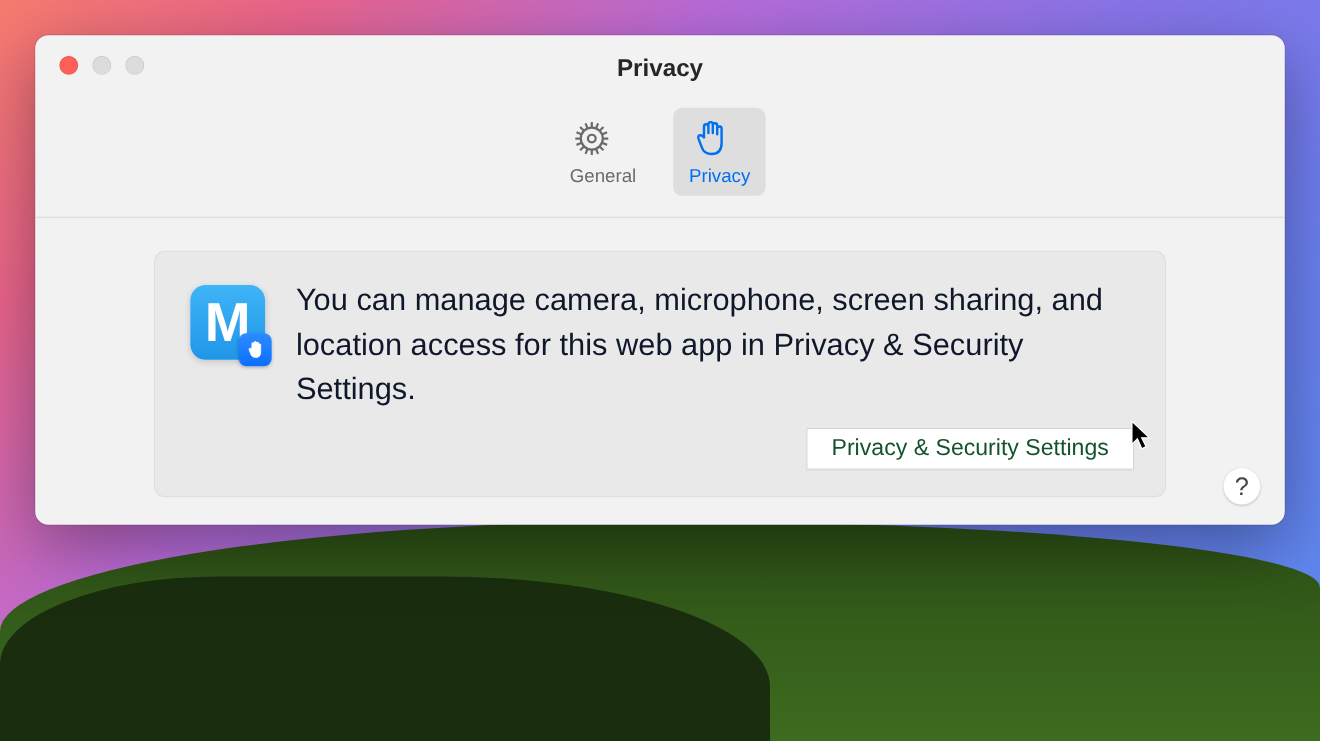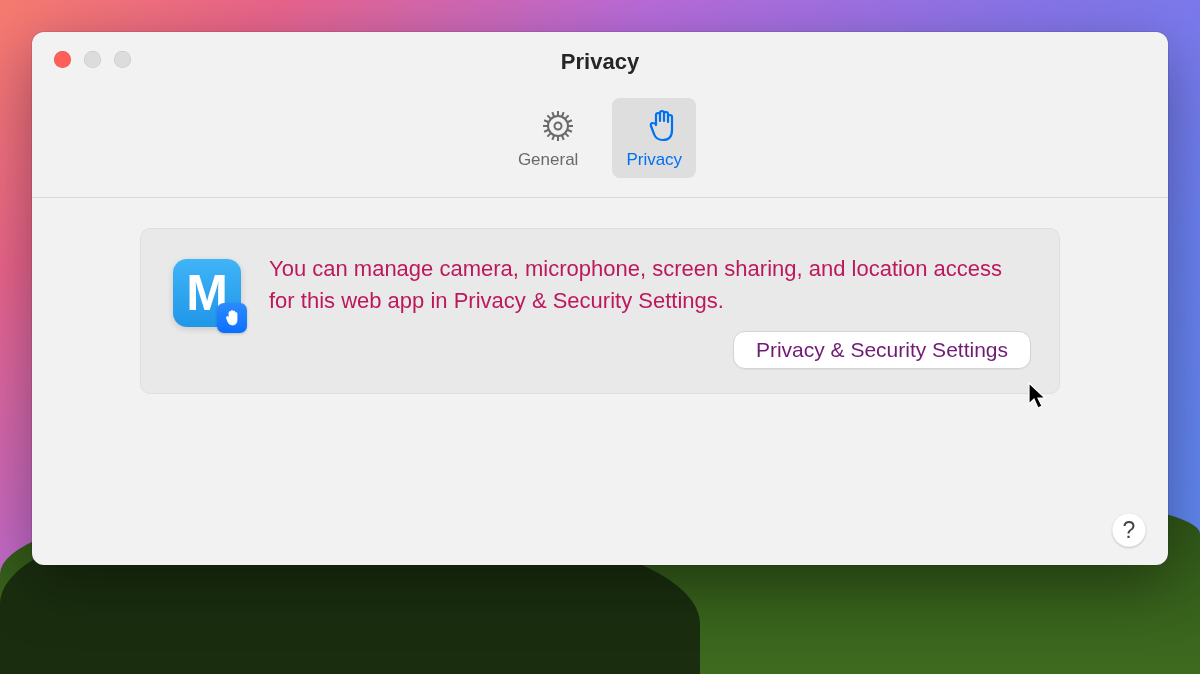--- a/index.html
+++ b/index.html
@@ -33,21 +33,21 @@
       height: 150px;
       background: #1a2e0f;
       border-top-left-radius: 200px 80px;
       border-top-right-radius: 300px 100px;
     }
     .window {
       position: absolute;
       left: 32px;
       top: 32px;
       width: 1136px;
-      height: 533px;
+      height: 445px;
       background: #f2f2f2;
       border-radius: 12px;
       box-shadow: 0 20px 60px rgba(0,0,0,0.35), 0 0 0 1px rgba(0,0,0,0.08);
       overflow: hidden;
     }
     .titlebar {
       height: 166px;
       border-bottom: 1px solid #d8d8d8;
       position: relative;
     }
@@ -81,21 +81,21 @@
       top: 66px;
       left: 0;
       right: 0;
       display: flex;
       justify-content: center;
       gap: 20px;
     }
     .tab {
       display: flex;
       flex-direction: column;
-      align-items: flex-end;
+      align-items: flex-start;
       gap: 4px;
       padding: 8px 14px;
       border-radius: 8px;
       cursor: pointer;
       min-width: 82px;
     }
     .tab.selected {
       background: #dedede;
     }
     .tab-icon {
@@ -154,36 +154,36 @@
       border-radius: 7px;
       display: flex;
       align-items: center;
       justify-content: center;
       box-shadow: 0 1px 3px rgba(0,0,0,0.2);
     }
     .info-text {
       flex: 1;
     }
     .info-text p {
-      font-size: 22px;
+      font-size: 28px;
       line-height: 1.45;
-      color: #be185d;
+      color: #0f172a;
     }
     .info-button-row {
       display: flex;
       justify-content: flex-end;
       margin-top: 14px;
     }
     .mac-button {
       background: white;
       border: 1px solid #d3d3d3;
-      border-radius: 12px;
+      border-radius: 0;
       padding: 6px 22px;
       font-size: 21px;
-      color: #701a75;
+      color: #14532d;
       cursor: pointer;
       box-shadow: 0 1px 1px rgba(0,0,0,0.04);
       text-align: right;
     }
     .website-data-row {
       display: flex;
       align-items: center;
       justify-content: center;
       gap: 16px;
       margin-top: 28px;

